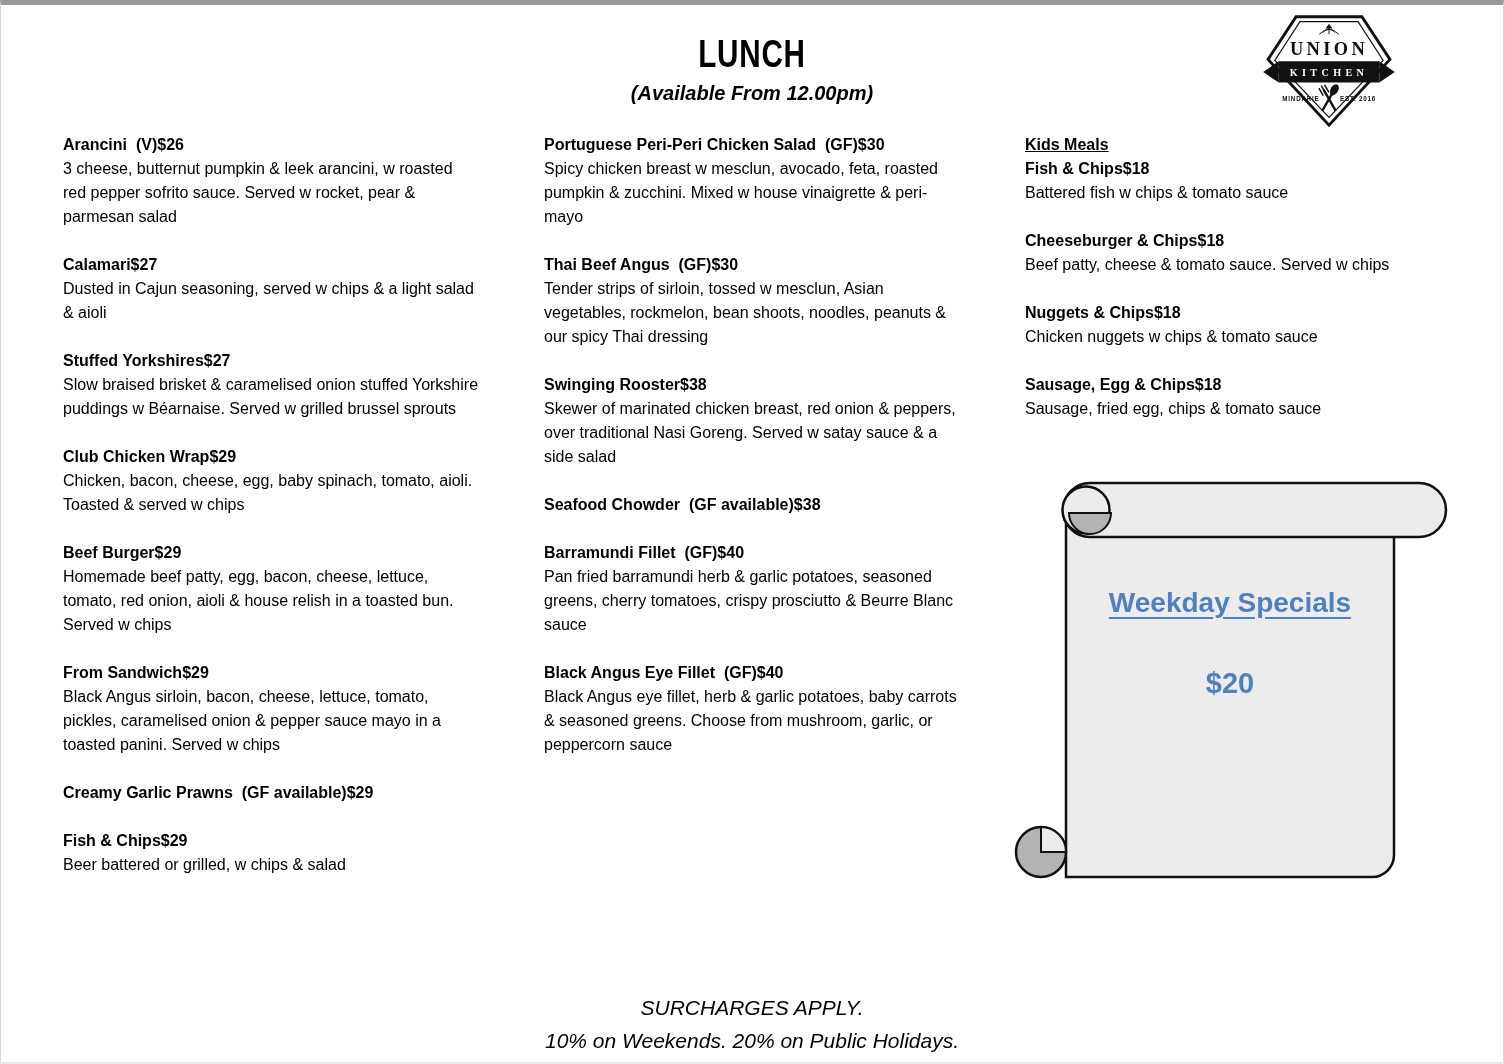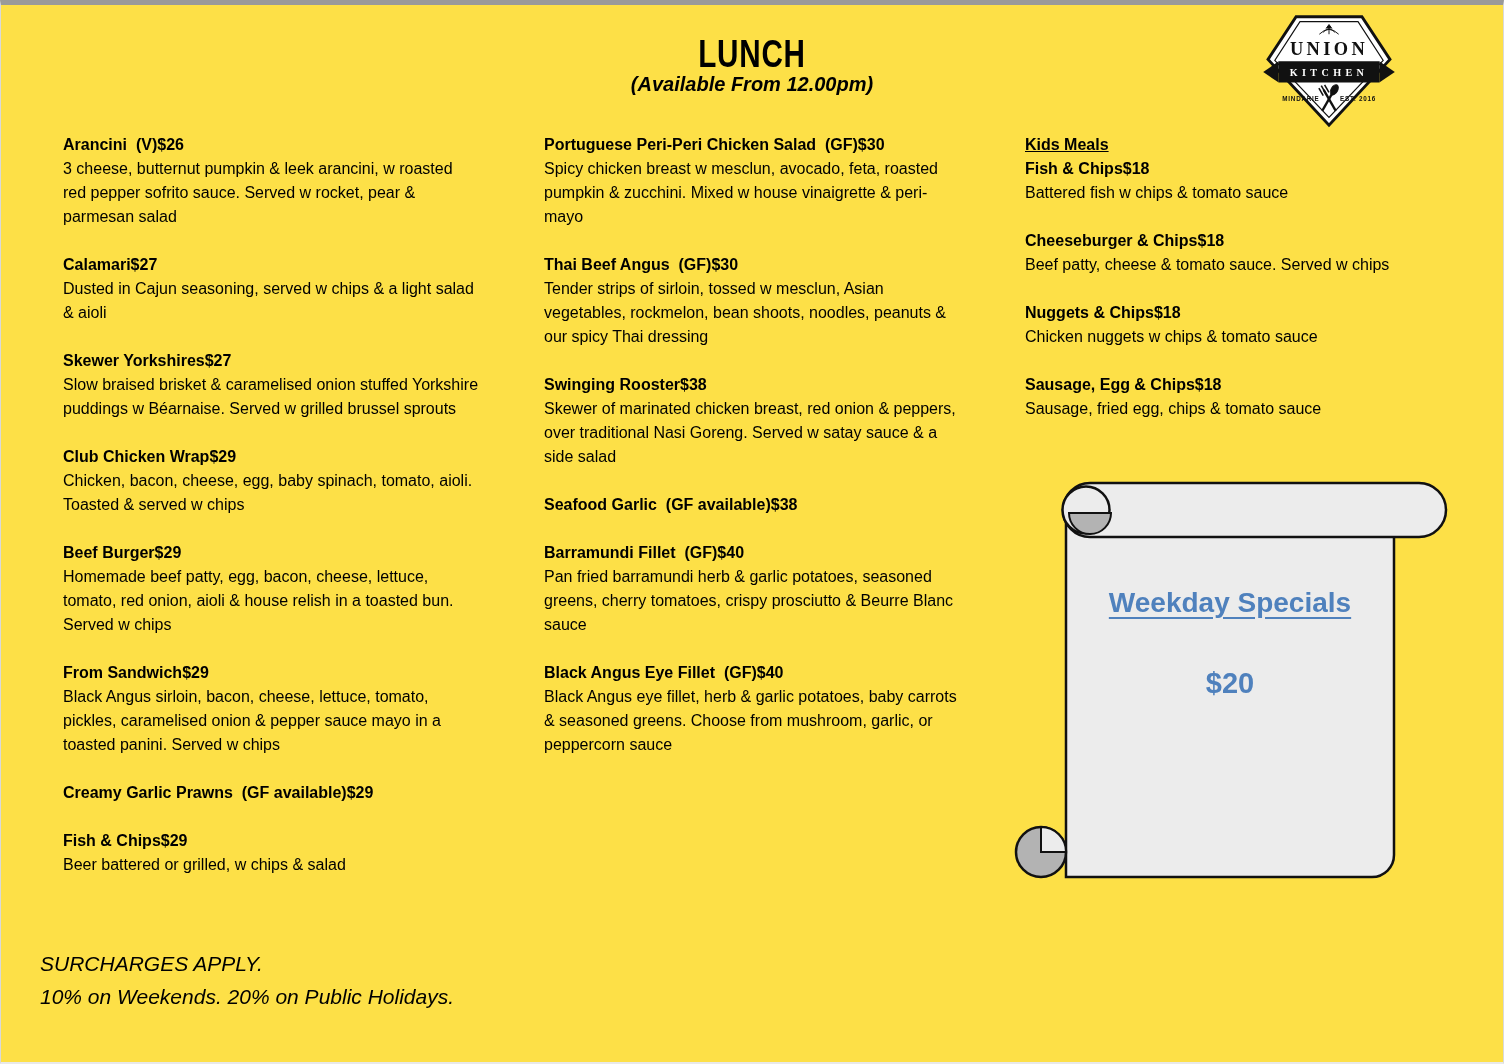--- a/index.html
+++ b/index.html
@@ -1,30 +1,30 @@
 <!DOCTYPE html>
 <html><head>
 <meta charset="utf-8">
 <style>
   * { margin:0; padding:0; box-sizing:border-box; }
   html,body { background:#888; }
   body { width:1504px; }
   .page {
-    position:relative; width:1504px; height:1064px; background:#fde047;
+    position:relative; width:1504px; height:1064px; background:#ffffff;
     font-family:"Liberation Sans", sans-serif; color:#000;
     border-top:5px solid #9a9a9a; border-left:1px solid #d9d9d9;
     border-right:1px solid #d9d9d9; border-bottom:2px solid #e9e9e9;
     overflow:hidden;
   }
   .hdr { position:absolute; left:0; right:0; top:30px; text-align:center; }
   .title {
     display:inline-block; font-size:38px; font-weight:bold; letter-spacing:1px;
     transform:scaleX(0.78); line-height:1;
   }
-  .subtitle { font-size:20px; font-style:italic; font-weight:bold; }
+  .subtitle { margin-top:9px; font-size:20px; font-style:italic; font-weight:bold; }
 
   .col { position:absolute; top:128px; width:416px; font-size:16px; line-height:24px; }
   .col1 { left:62px; } .col2 { left:543px; } .col3 { left:1024px; }
   .menu-item { margin-bottom:24px; }
   .item-head { display:flex; justify-content:flex-start; font-weight:bold; }
   .item-name { white-space:pre-wrap; }
   .item-desc { font-weight:normal; }
   .kids-heading { font-weight:bold; text-decoration:underline; line-height:24px; }
 
   .logo { position:absolute; left:1256px; top:6px; width:144px; height:120px; }
@@ -33,22 +33,22 @@
   .scroll-svg { position:absolute; left:0; top:0; }
   .scroll-text {
     position:absolute; left:55px; top:62px; width:328px; height:251px;
     text-align:center; color:#4F81BD; font-weight:bold;
   }
   .sp-heading { margin-top:50px; font-size:28px; text-decoration:underline; text-underline-offset:5px; }
   .sp-body { margin-top:52px; font-size:27px; line-height:42px; }
   .sp-price { margin-top:48px; font-size:29px; }
 
   .footer {
-    position:absolute; left:0; right:0; top:942px; text-align:left;
-    font-style:italic; font-size:21px; line-height:33px;padding-left:39px;
+    position:absolute; left:0; right:0; top:986px; text-align:center;
+    font-style:italic; font-size:21px; line-height:33px;
   }
 </style>
 </head>
 <body>
 
 <div class="page">
 
   <div class="hdr">
     <div class="title">LUNCH</div>
     <div class="subtitle">(Available From 12.00pm)</div>
@@ -94,21 +94,21 @@
     </div>
     <div class="menu-item">
       <div class="item-head">
           <span class="item-name">Calamari</span>
           <span class="item-price">$27</span>
         </div>
       <div class="item-desc">Dusted in Cajun seasoning, served w chips &amp; a light salad &amp; aioli</div>
     </div>
     <div class="menu-item">
       <div class="item-head">
-          <span class="item-name">Skewer Yorkshires</span>
+          <span class="item-name">Stuffed Yorkshires</span>
           <span class="item-price">$27</span>
         </div>
       <div class="item-desc">Slow braised brisket &amp; caramelised onion stuffed Yorkshire puddings w Béarnaise. Served w grilled brussel sprouts</div>
     </div>
     <div class="menu-item">
       <div class="item-head">
           <span class="item-name">Club Chicken Wrap</span>
           <span class="item-price">$29</span>
         </div>
       <div class="item-desc">Chicken, bacon, cheese, egg, baby spinach, tomato, aioli. Toasted &amp; served w chips</div>
@@ -159,21 +159,21 @@
     </div>
     <div class="menu-item">
       <div class="item-head">
           <span class="item-name">Swinging Rooster</span>
           <span class="item-price">$38</span>
         </div>
       <div class="item-desc">Skewer of marinated chicken breast, red onion &amp; peppers, over traditional Nasi Goreng. Served w satay sauce &amp; a side salad</div>
     </div>
     <div class="menu-item">
       <div class="item-head">
-          <span class="item-name">Seafood Garlic  (GF available)</span>
+          <span class="item-name">Seafood Chowder  (GF available)</span>
           <span class="item-price">$38</span>
         </div>
     </div>
     <div class="menu-item">
       <div class="item-head">
           <span class="item-name">Barramundi Fillet  (GF)</span>
           <span class="item-price">$40</span>
         </div>
       <div class="item-desc">Pan fried barramundi herb &amp; garlic potatoes, seasoned greens, cherry tomatoes, crispy prosciutto &amp; Beurre Blanc sauce</div>
     </div>

